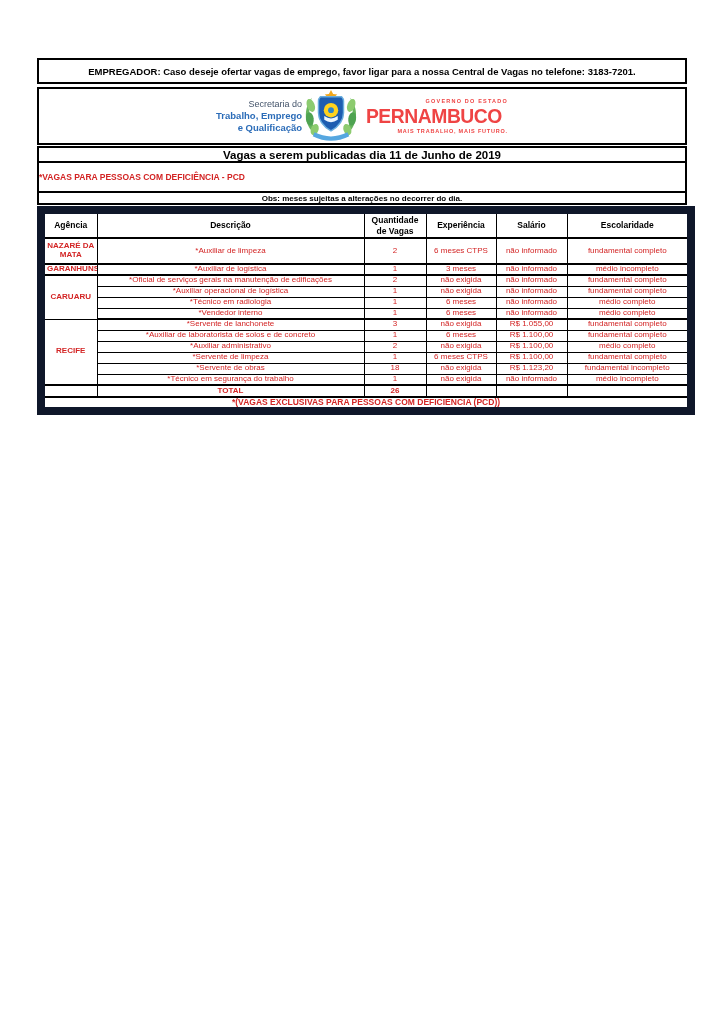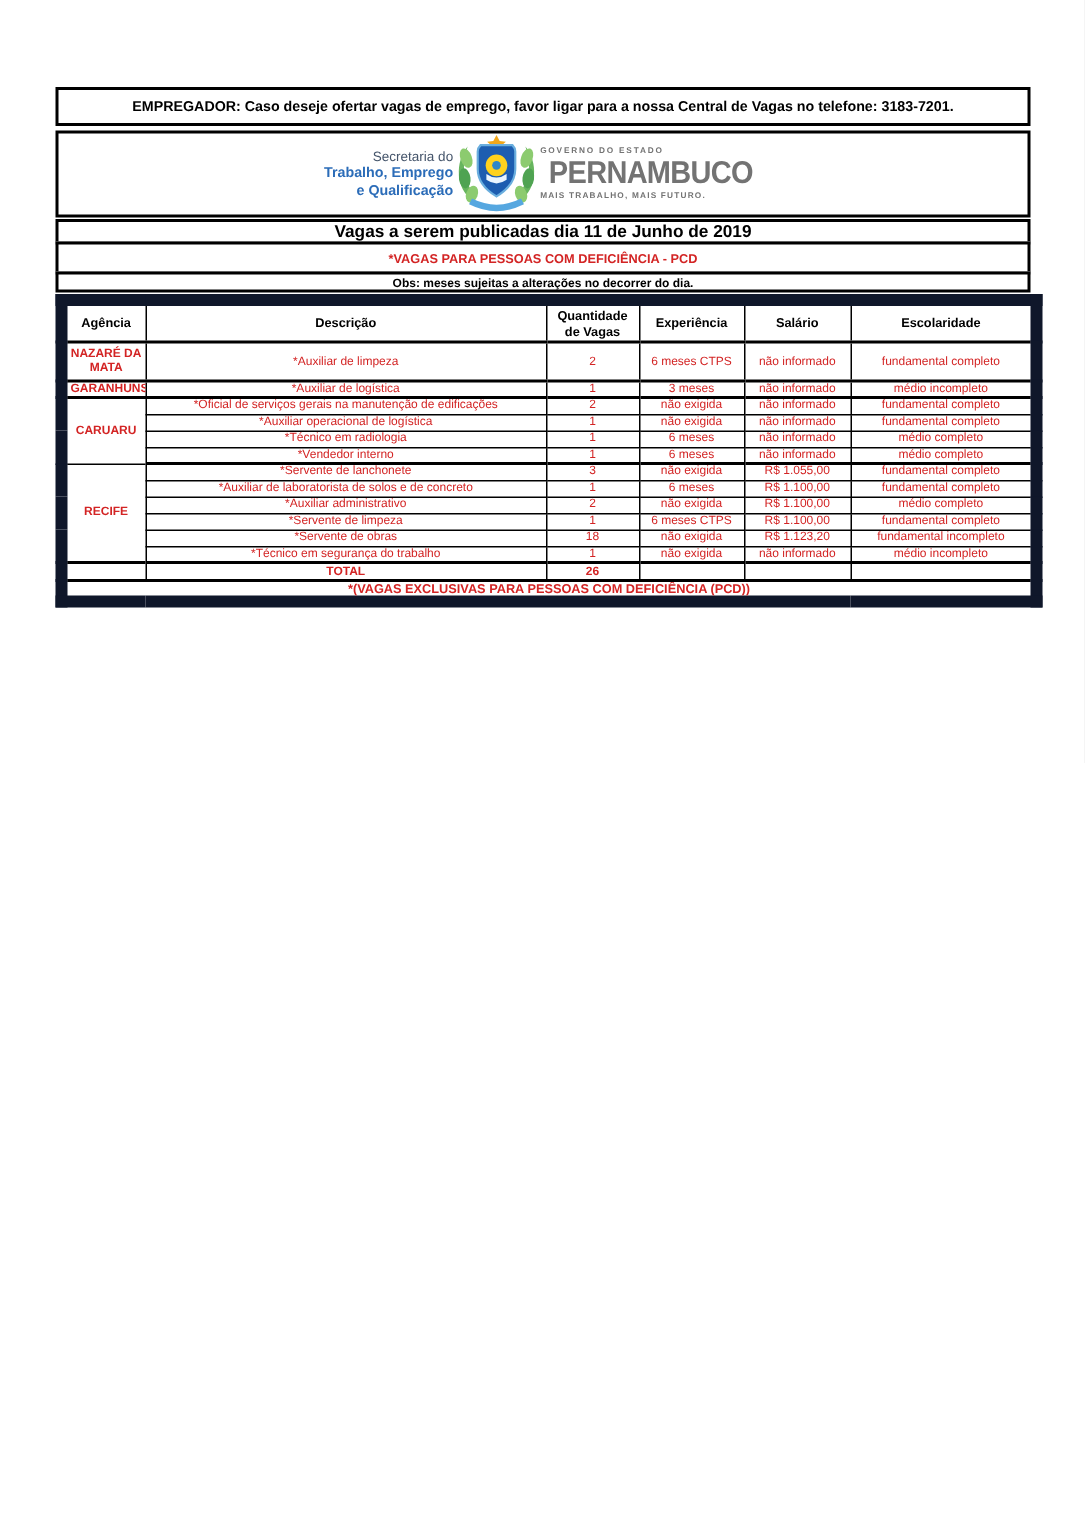--- a/index.html
+++ b/index.html
@@ -22,32 +22,32 @@
 
   
   .logobar {
     height:58px; display:flex; align-items:center; justify-content:center;
     margin-bottom:1px;
   }
   .secretaria { text-align:right; line-height:1.25; }
   .secretaria .l1 { font-size:9px; color:#44546a; }
   .secretaria .l2, .secretaria .l3 { font-size:9.5px; font-weight:bold; color:#2b6cb8; }
   .crest { width:58px; height:52px; flex:0 0 auto; }
-  .wordmark { text-align:left; color:#737373; line-height:1.15; }
+  .wordmark { text-align:right; color:#ef4444; line-height:1.15; }
   .wordmark .gov { font-size:5.5px; font-weight:bold; letter-spacing:1.2px; }
   .wordmark .pe  { font-size:21px; font-weight:bold; letter-spacing:-0.5px; transform:scaleX(.92); transform-origin:center; }
   .wordmark .slogan { font-size:5.5px; font-weight:bold; letter-spacing:0.8px; }
 
   
   .titlebar {
     height:17px; display:flex; align-items:center; justify-content:center;
     font-size:11.5px; font-weight:bold; color:#000;
   }
   .pcdbar {
-    height:22px; margin-top:-2px; display:flex; align-items:center; justify-content:center;
+    height:32px; margin-top:-2px; display:flex; align-items:center; 
     font-size:8.5px; font-weight:bold; color:#d32424;
   }
   .obsbar {
     height:14px; margin-top:-2px; display:flex; align-items:center; justify-content:center;
     font-size:8px; font-weight:bold; color:#000;
   }
 
   
   table.vagas {
     width:650px; border-collapse:collapse; table-layout:fixed; margin-top:1px;

